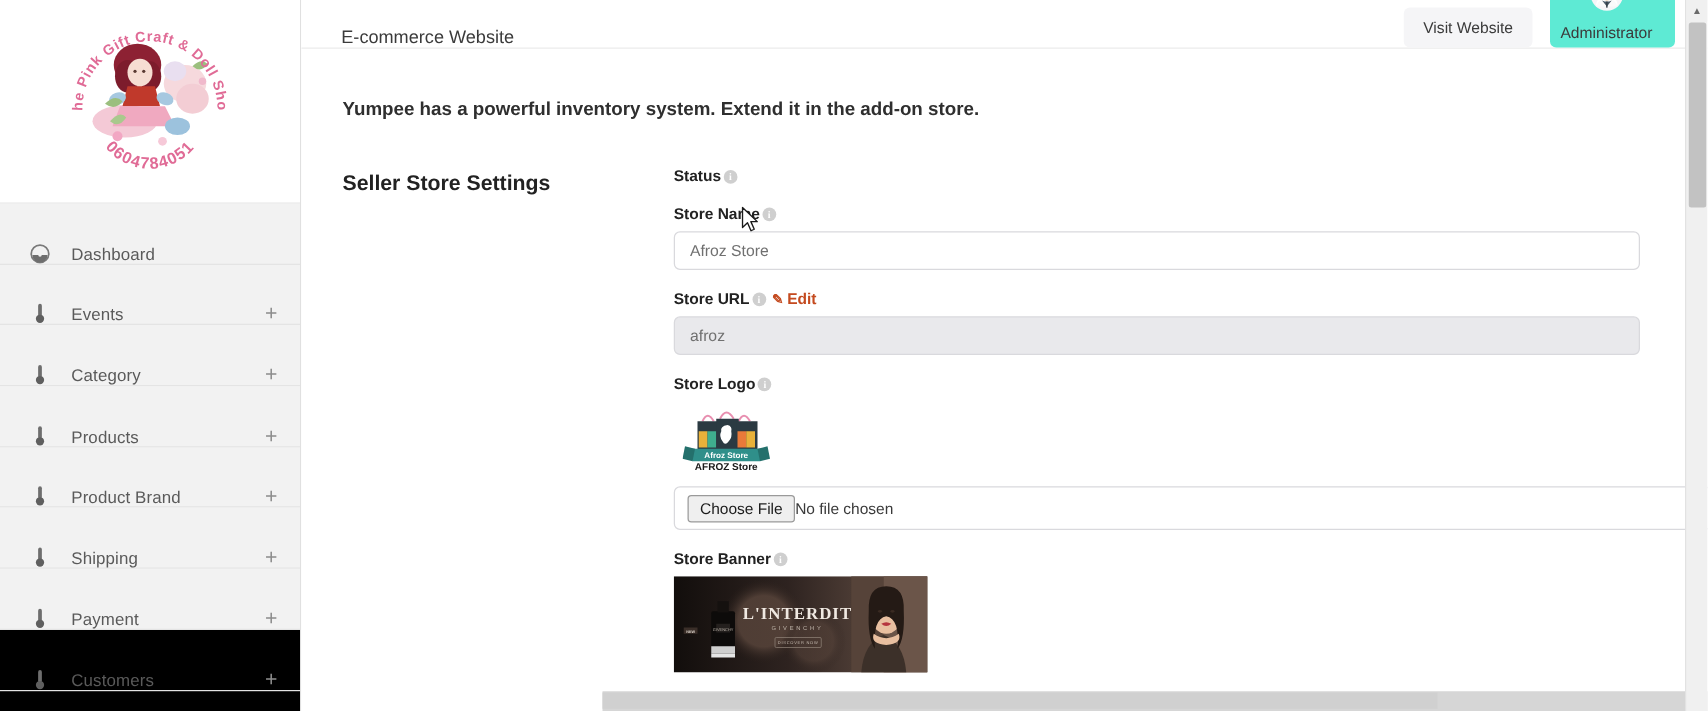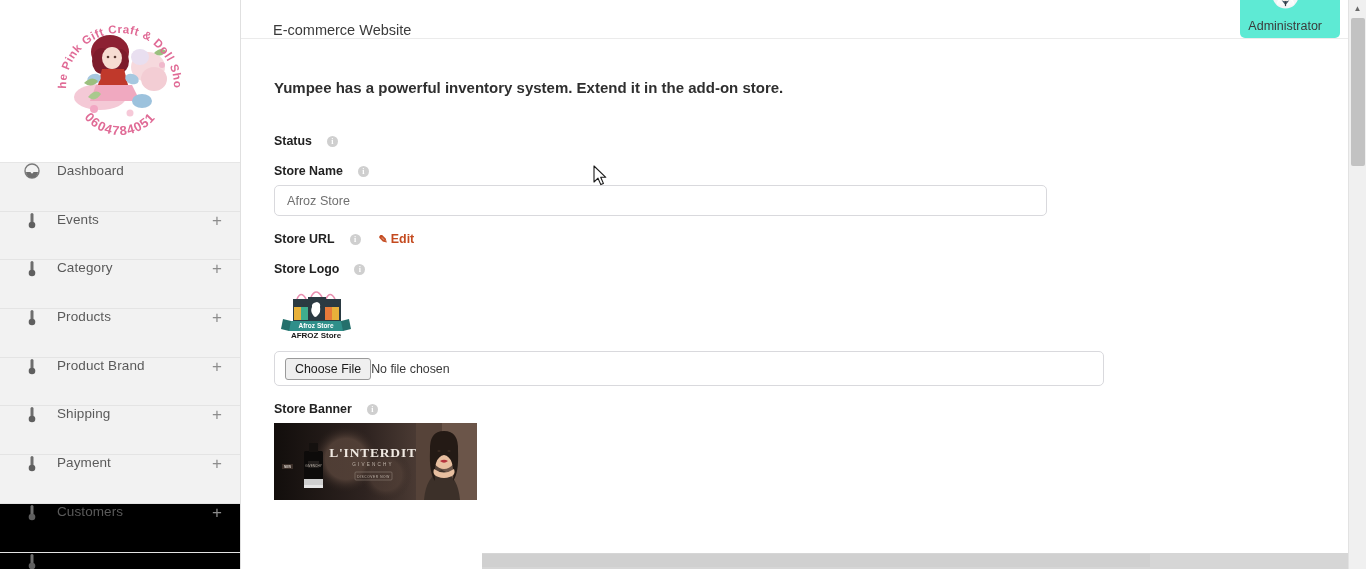--- a/index.html
+++ b/index.html
@@ -28,21 +28,21 @@
   }
   .logo-circle {
     position: relative;
     width: 152px; height: 152px;
   }
   .logo-svg { display: block; width: 152px; height: 152px; }
 
   .nav-item {
     position: relative;
     height: 48.7px;
-    display: flex; align-items: flex-start;
+    display: flex; align-items: flex-end;
     padding: 0 18px 0 22px;
     border-bottom: 1px solid #e4e4e4;
     background: #f2f2f2;
     cursor: pointer;
   }
   .nav-item.shaded { background: #000000; }
   .nav-ico {
     width: 20px; flex: 0 0 20px;
     display: flex; align-items: center; justify-content: center;
     margin-right: 15px;
@@ -129,21 +129,21 @@
     padding-top: 3px;
     font-family: "Liberation Sans", sans-serif;
   }
   .fields { flex: 1 1 auto; max-width: 773px; }
 
   .field { margin-bottom: 16px; }
   .flabel {
     font-size: 12.4px;
     font-weight: bold;
     color: #222;
-    display: flex; align-items: center; gap: 15px;
+    display: flex; align-items: center; gap: 2px;
     margin-bottom: 7px;
     font-family: "Liberation Sans", sans-serif;
   }
   .info-ico {
     width: 11px; height: 11px; border-radius: 50%;
     background: #cfcfcf; color: #fff;
     font-size: 8px; line-height: 11px; text-align: center;
     font-weight: bold; font-family: "Liberation Serif", serif;
     display: inline-block;
   }
@@ -395,20 +395,21 @@
             <circle cx="7" cy="13" r="3.3" fill="#5f5f5f"></circle>
           </svg>
       </span>
     </div>
   </div>
 
   <div class="main">
 
     <div class="topbar">
       <div class="topbar-title">E-commerce Website</div>
+      <button class="visit-btn">Visit Website</button>
       <div class="admin-btn">
         <span>
           <svg class="avatar" viewBox="0 0 28 28">
             <circle cx="14" cy="14" r="13.5" fill="#f5f5f7"></circle>
             <path d="M 14,23 m -9,0 a 9,8 0 0 1 18,0 z" fill="#ffffff"></path>
             <path d="M 5,24 q 3,-7 9,-7 q 6,0 9,7 z" fill="#fafafa"></path>
             <ellipse cx="14" cy="12" rx="6.2" ry="7" fill="#eec08a"></ellipse>
             <path d="M 7.6,10.5 q 0,-7 6.4,-7 q 6.4,0 6.4,7 q -1.4,-3.6 -6.4,-3.6 q -5,0 -6.4,3.6 z" fill="#5d4432"></path>
             <path d="M 10,19 l 4,5 l 4,-5 q -4,2 -8,0 z" fill="#4a5a68"></path>
             <rect x="13.4" y="20" width="1.2" height="5" fill="#333c45"></rect>
@@ -416,20 +417,21 @@
         </span>
         <span class="admin-name">Administrator</span>
       </div>
     </div>
 
     <div class="content">
 
       <div class="promo">Yumpee has a powerful inventory system. Extend it in the add-on store.</div>
 
       <div class="section">
+        <div class="section-title">Seller Store Settings</div>
 
         <div class="fields">
 
           <div class="field">
             <div class="flabel">
               <span>Status</span>
               <span class="info-ico">i</span>
             </div>
           </div>
 
@@ -444,20 +446,23 @@
           </div>
 
           <div class="field">
             <div class="flabel">
               <span>Store URL</span>
               <span class="info-ico">i</span>
               <span class="edit-link">
                 <span class="edit-glyph">✎</span>
                 <span>Edit</span>
               </span>
+            </div>
+            <div class="inp readonly">
+              <span>afroz</span>
             </div>
           </div>
 
           <div class="field">
             <div class="flabel">
               <span>Store Logo</span>
               <span class="info-ico">i</span>
             </div>
 
             <div class="logo-preview">

